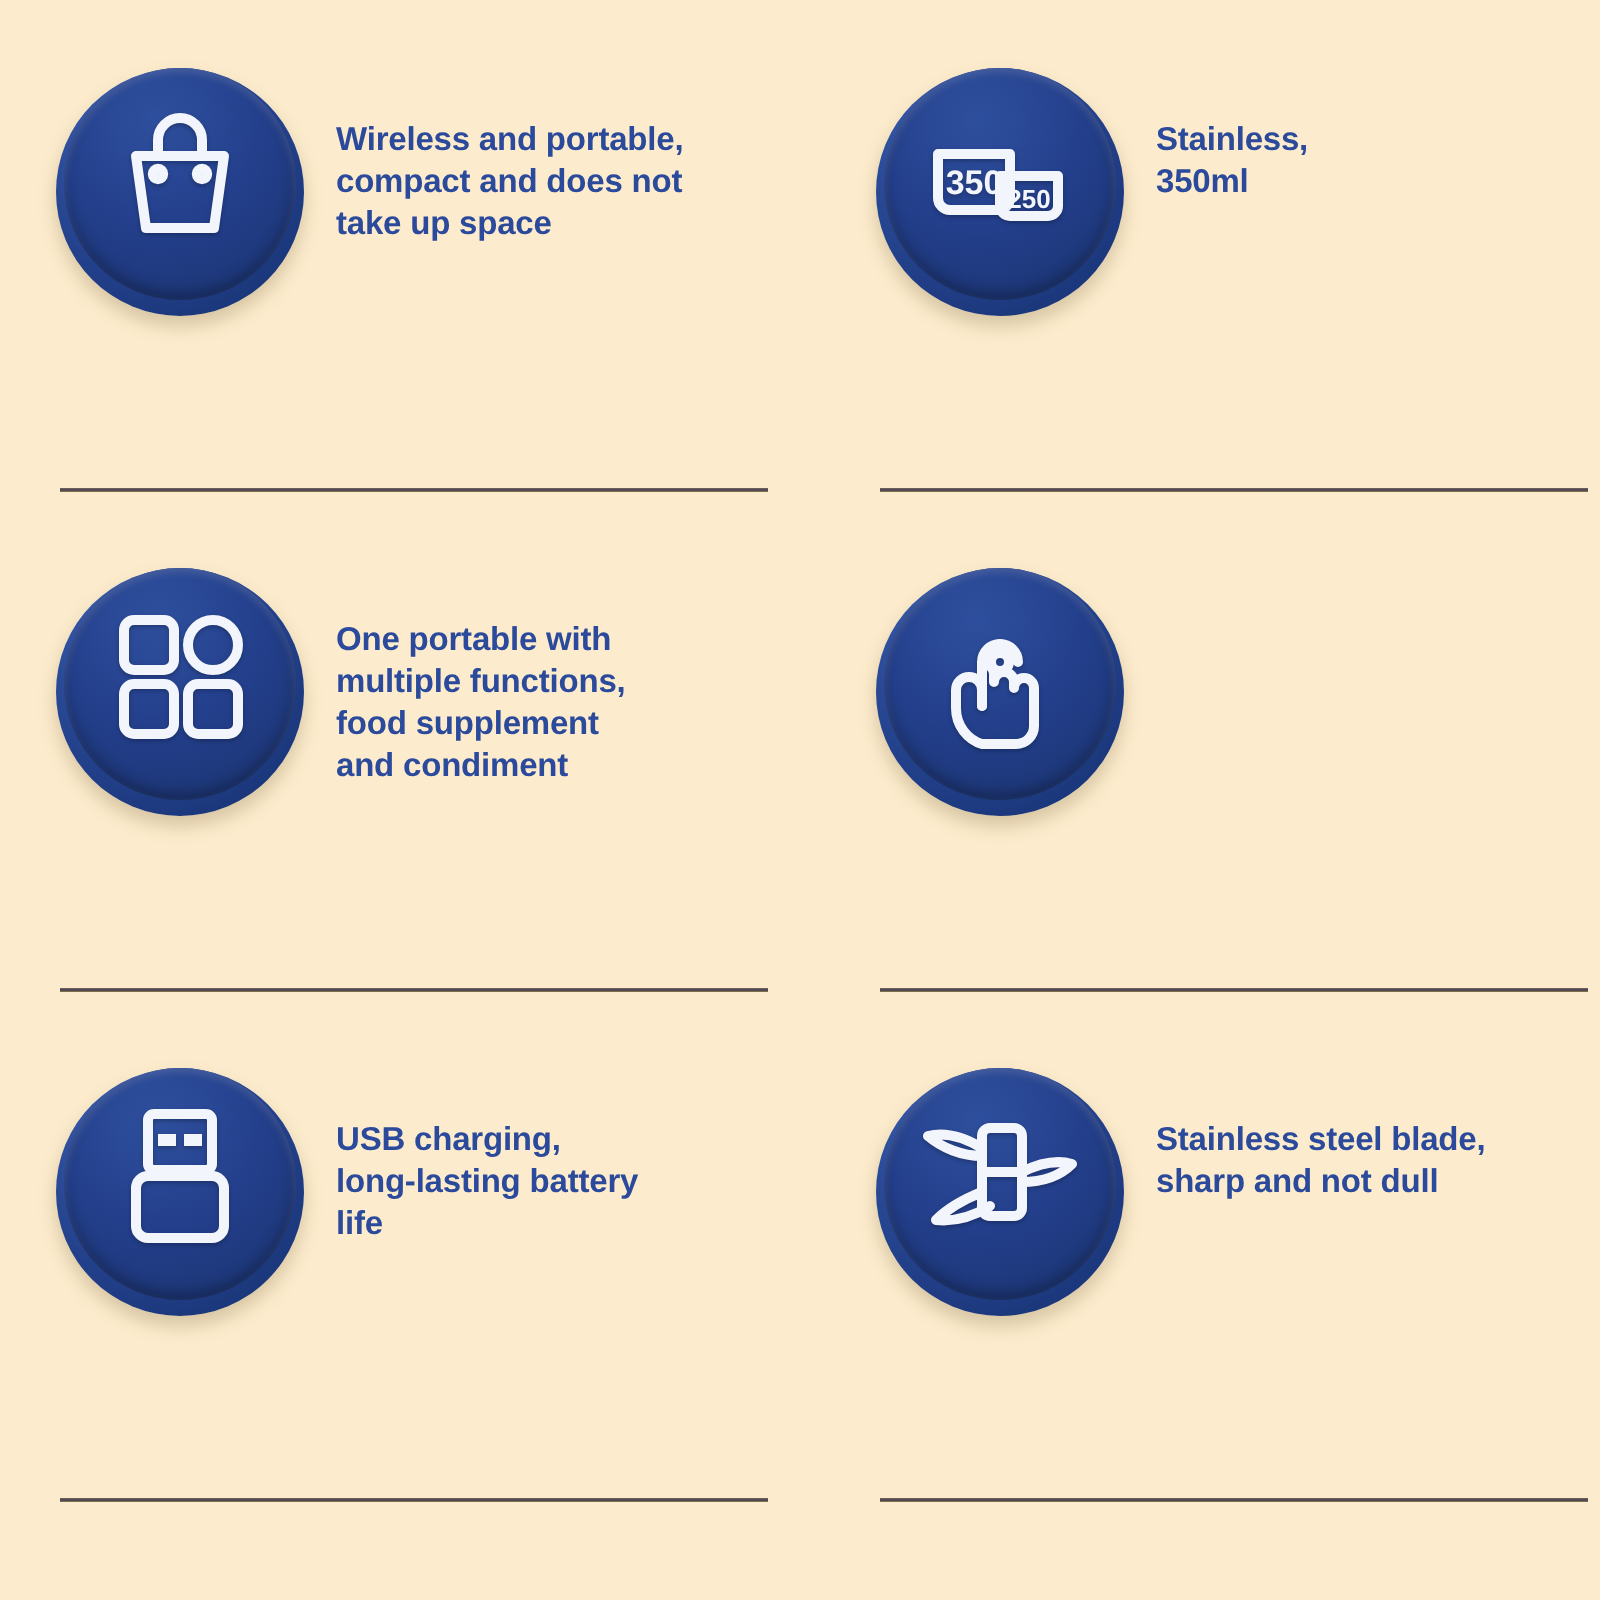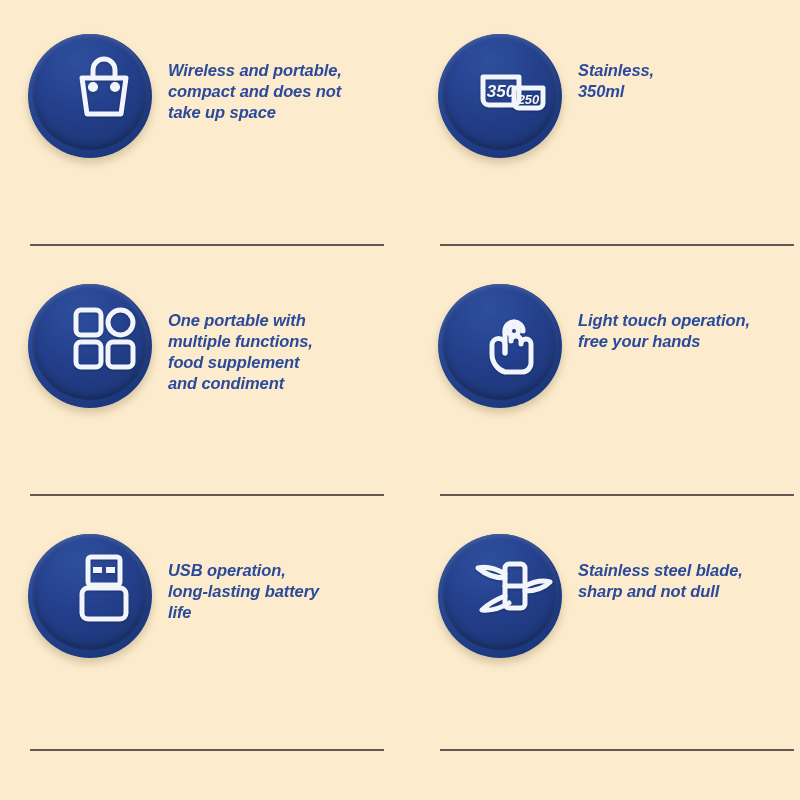--- a/index.html
+++ b/index.html
@@ -12,21 +12,20 @@
     background: #fceccd;
     font-family: "Liberation Sans", sans-serif;
     overflow: hidden;
   }
   .board {
     position: relative;
     width: 660px;
     height: 800px;
     box-sizing: border-box;
     padding: 0;
-    font-style: italic;
   }
   .grid {
     display: grid;
     grid-template-columns: 390px 390px;
     grid-template-rows: 250px 250px 255px;
     column-gap: 20px;
     padding: 28px 0 0 24px;
     box-sizing: border-box;
   }
   .cell {
@@ -67,21 +66,21 @@
     height: 116px;
     border-radius: 50%;
     background:
       radial-gradient(circle at 40% 22%, #2e4f9d 0%, #24408d 45%, #1d3778 80%, #1a3270 100%);
     box-shadow:
       inset 0 2px 4px rgba(255,255,255,0.16),
       inset 0 -3px 7px rgba(0,0,0,0.30);
   }
   .coin-face {
     position: absolute;
-    left: 18px;
+    left: 4px;
     top: 0px;
     width: 116px;
     height: 116px;
     border-radius: 50%;
     display: flex;
     align-items: center;
     justify-content: center;
     z-index: 3;
   }
   .coin-face svg {
@@ -200,40 +199,38 @@
           <div class="coin-rim"></div>
           <div class="coin-face">
             <svg width="72" height="76" viewBox="0 0 72 76">
               <path class="glyph" d="M36 22 a9 9 0 0 0 -9 9 v22" stroke-width="4.5"></path>
               <path class="glyph" d="M45 31 a9 9 0 0 0 -9 -9" stroke-width="4.5"></path>
               <circle class="glyph" cx="36" cy="31" r="4.5" stroke-width="4"></circle>
               <path class="glyph" d="M27 53 v-8 a6.5 6.5 0 0 0 -13 0 v9 c0 9 6 16 13 18 h17 a9 9 0 0 0 9 -9 V44 a5 5 0 0 0 -10 0 v-3 a5 5 0 0 0 -10 0 v-4 a5 5 0 0 0 -6 -4.8" stroke-width="4.5"></path>
             </svg>
           </div>
         </div>
-        <div class="caption">Light touch operation,
-free your hands</div>
       </div>
       <div class="divider"></div>
     </div>
 
     <div class="cell">
       <div class="cell-inner">
         <div class="badge">
           <div class="coin-rim"></div>
           <div class="coin-face">
             <svg width="64" height="76" viewBox="0 0 64 76">
               <rect class="glyph" x="16" y="7" width="32" height="28" rx="3"></rect>
               <rect class="glyph-fill" x="21" y="17" width="9" height="6"></rect>
               <rect class="glyph-fill" x="34" y="17" width="9" height="6"></rect>
               <rect class="glyph" x="10" y="38" width="44" height="31" rx="6"></rect>
             </svg>
           </div>
         </div>
-        <div class="caption">USB operation,
+        <div class="caption">USB charging,
 long-lasting battery
 life</div>
       </div>
       <div class="divider"></div>
     </div>
 
     <div class="cell r-col">
       <div class="cell-inner">
         <div class="badge">
           <div class="coin-rim"></div>

